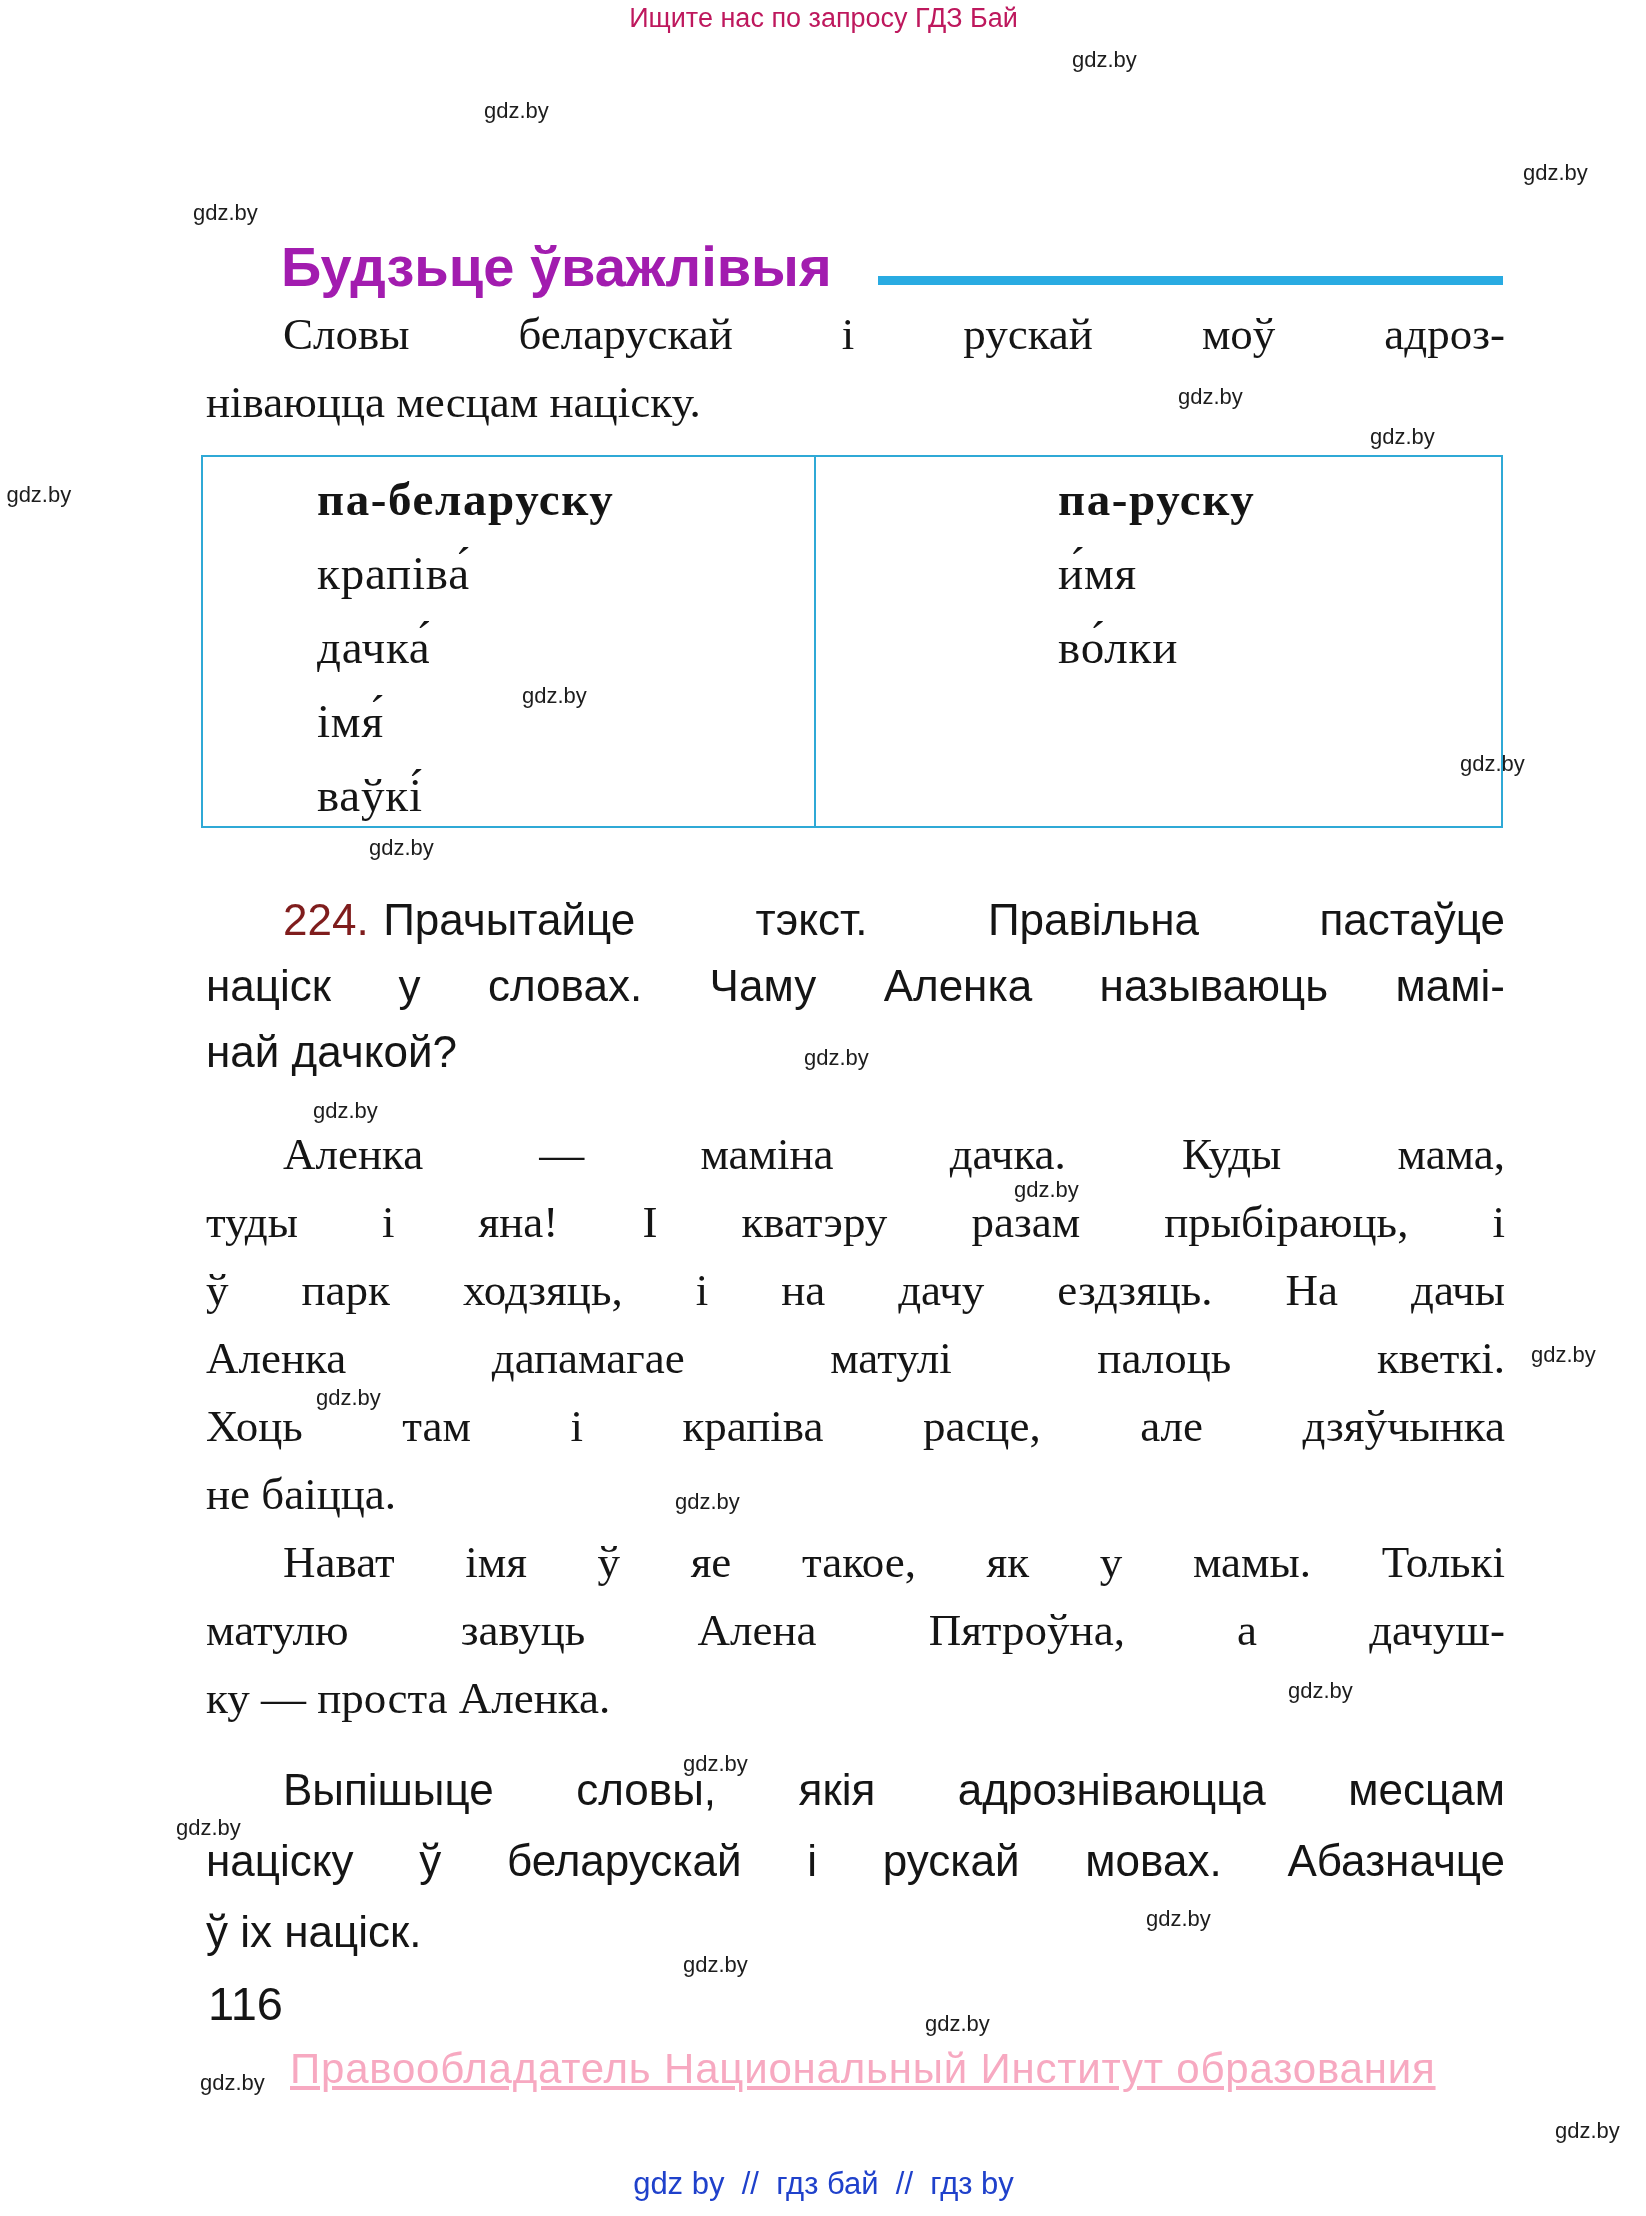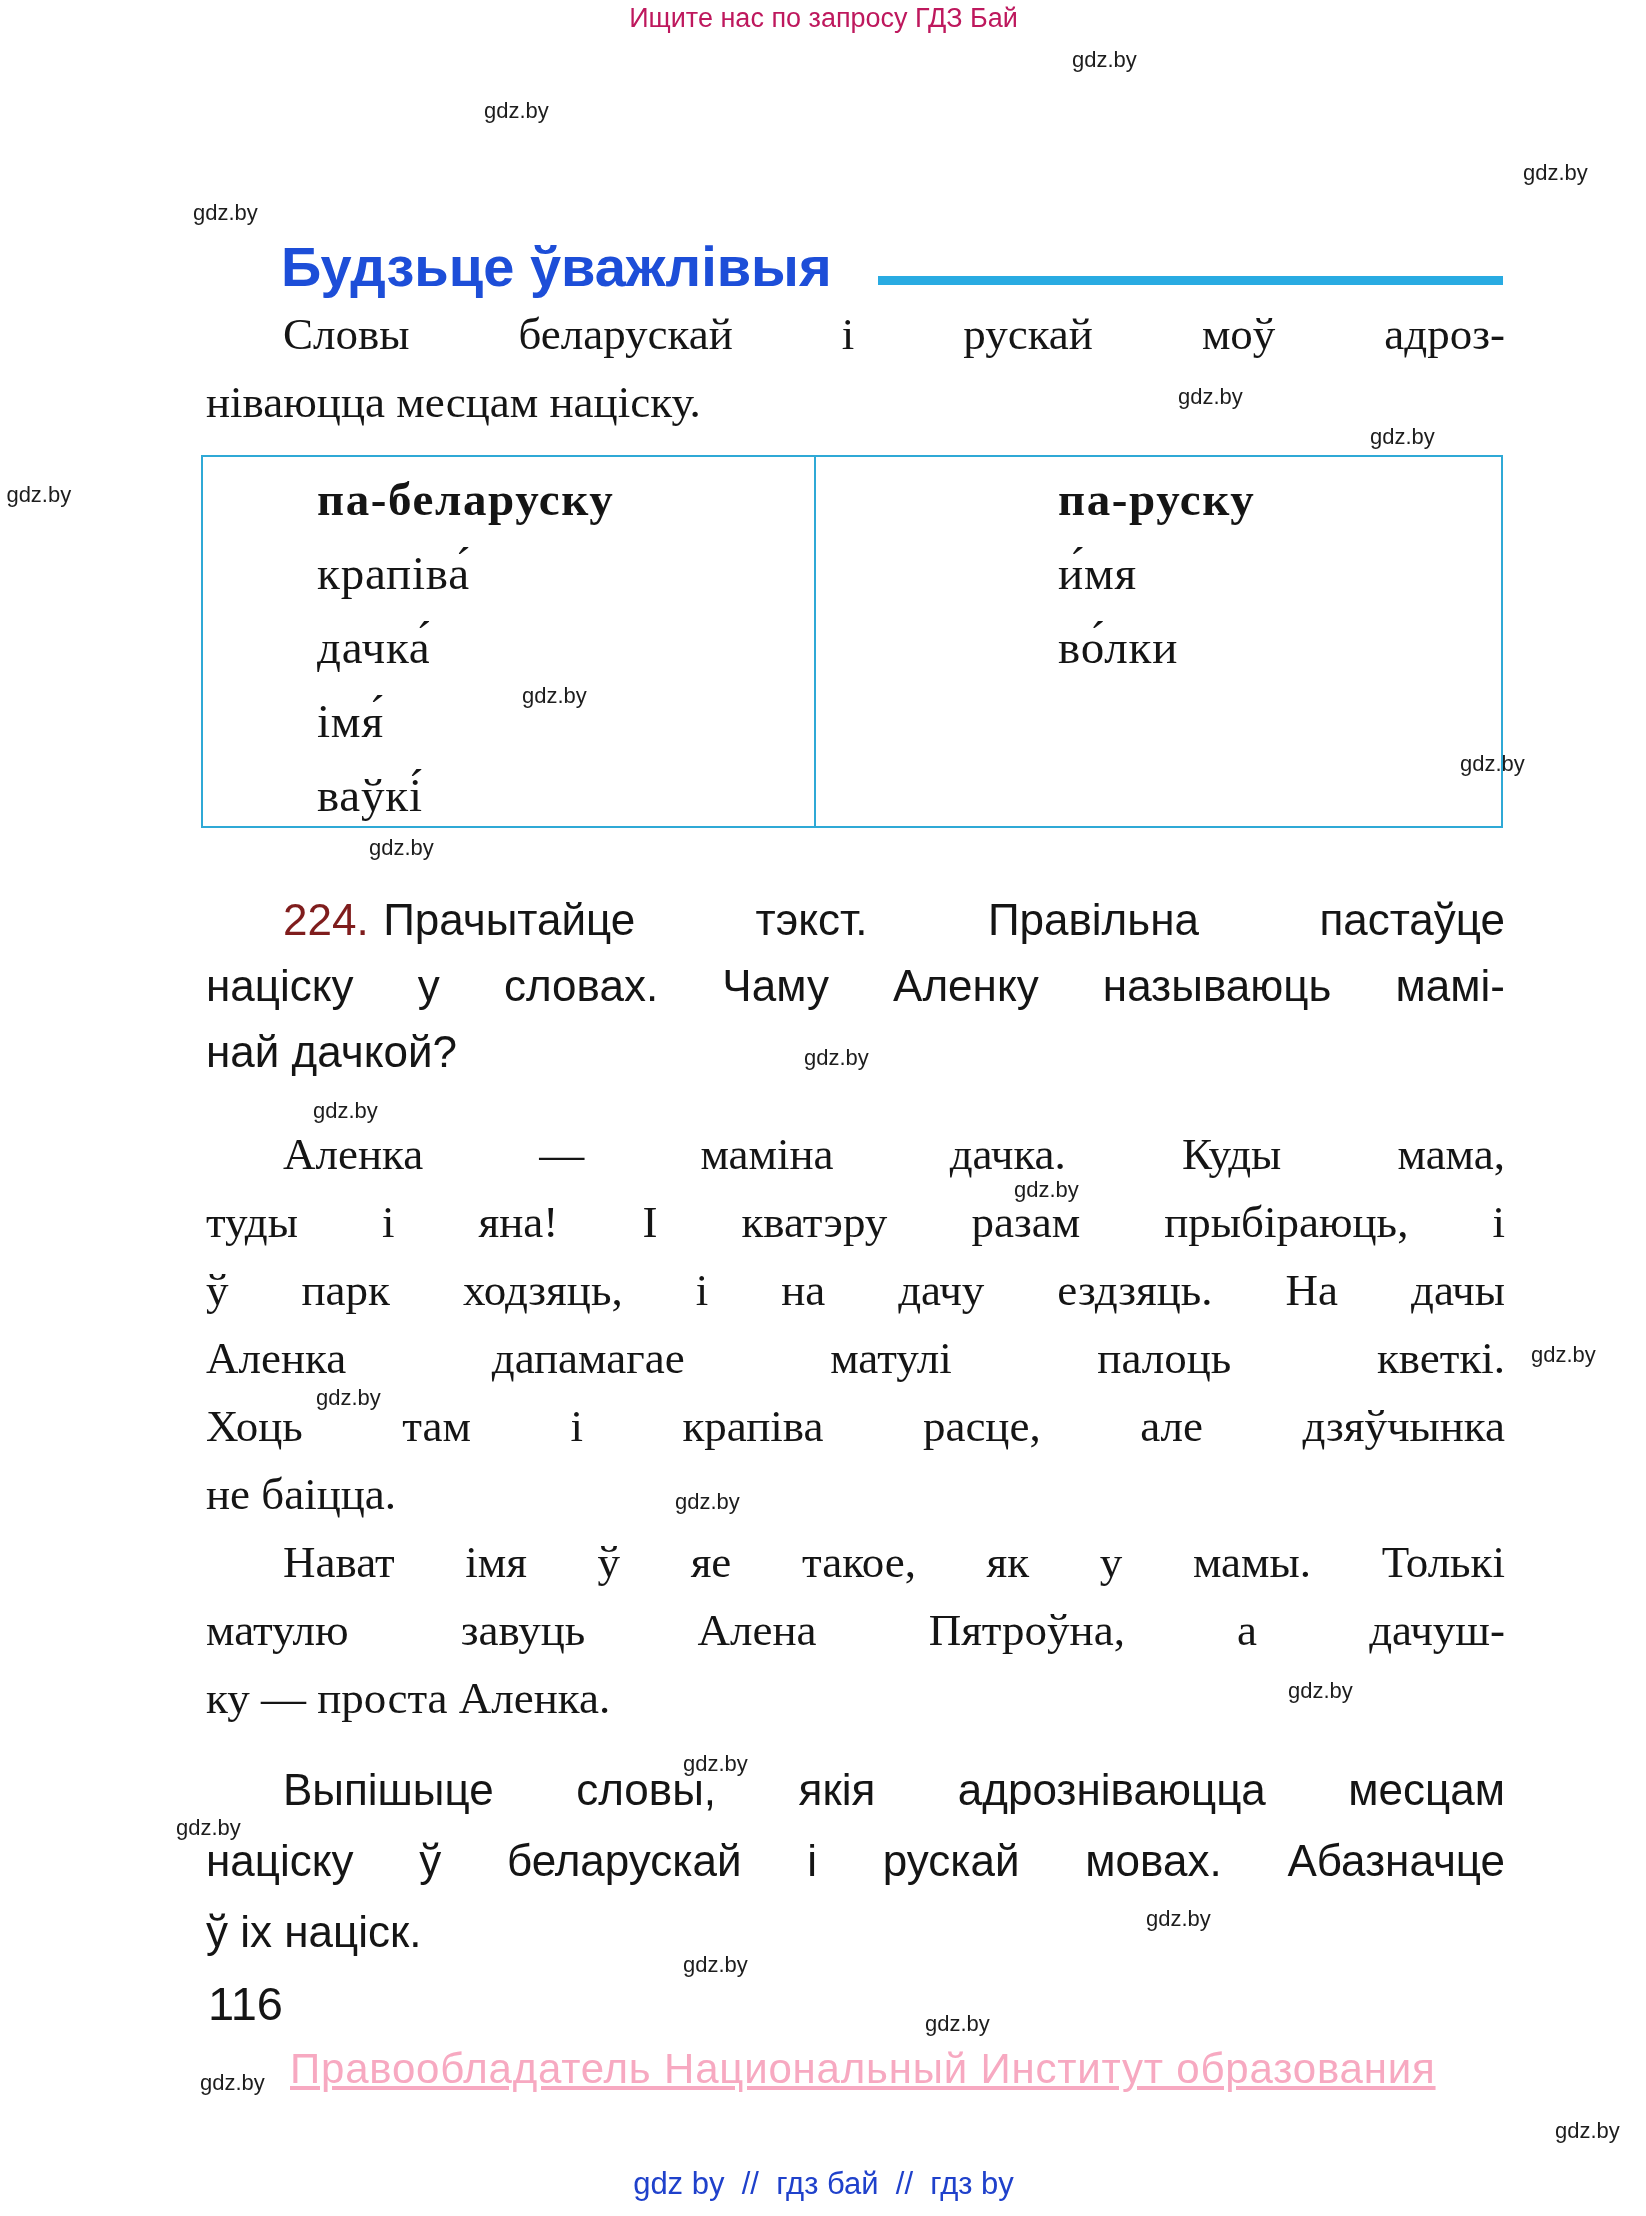--- a/index.html
+++ b/index.html
@@ -22,21 +22,21 @@
   .wm{
     position:absolute;
     font-family:"Liberation Sans",sans-serif;
     font-size:22px;color:#1d1d1d;
     white-space:nowrap;
   }
   
   .heading{
     position:absolute;left:281px;top:234px;
     font-family:"Liberation Sans",sans-serif;
-    font-weight:bold;font-size:56px;color:#1d4ed8;
+    font-weight:bold;font-size:56px;color:#a21caf;
     white-space:nowrap;
   }
   .heading-rule{
     position:absolute;left:878px;top:276px;
     width:625px;height:8.9px;background:#29abe2;
   }
   
   .tblock{position:absolute;left:206px;width:1299px;}
   .tblock .tl{white-space:normal;}
   .tblock .tl.fill{text-align:justify;text-align-last:justify;}
@@ -134,21 +134,21 @@
     </div>
     <div class="cmp-cell right">
       <div class="cmp-th">па-руску</div>
       <div class="cmp-tw">и́мя</div>
       <div class="cmp-tw">во́лки</div>
     </div>
   </div>
 
   <div class="tblock blk-exercise">
       <div class="tl ind fill"><span class="exnum">224.</span>Прачытайце тэкст. Правільна пастаўце</div>
-      <div class="tl fill">націску у словах. Чаму Аленку называюць мамі-</div>
+      <div class="tl fill">націск у словах. Чаму Аленка называюць мамі-</div>
       <div class="tl">най дачкой?</div>
     </div>
 
   <div class="tblock blk-story">
       <div class="tl ind fill">Аленка — маміна дачка. Куды мама,</div>
       <div class="tl fill">туды і яна! І кватэру разам прыбіраюць, і</div>
       <div class="tl fill">ў парк ходзяць, і на дачу ездзяць. На дачы</div>
       <div class="tl fill">Аленка дапамагае матулі палоць кветкі.</div>
       <div class="tl fill">Хоць там і крапіва расце, але дзяўчынка</div>
       <div class="tl">не баіцца.</div>

